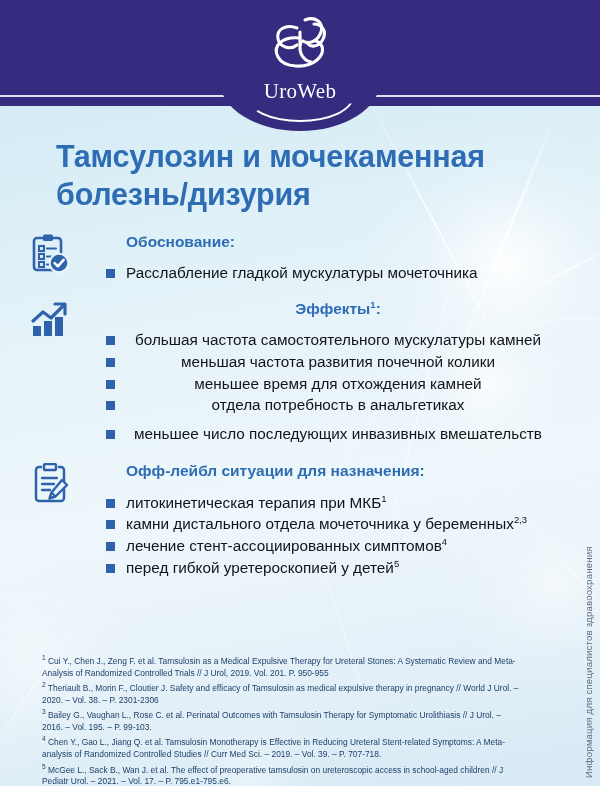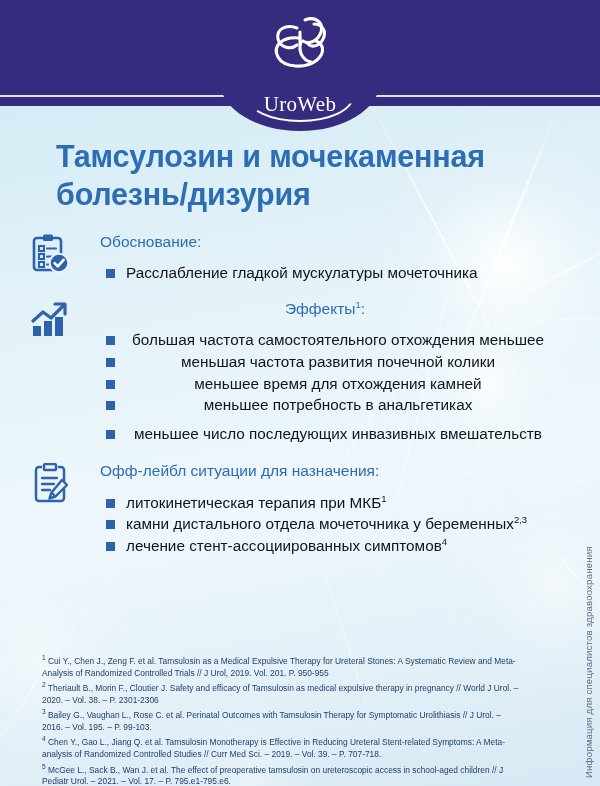--- a/index.html
+++ b/index.html
@@ -109,21 +109,21 @@
     width: 72px;
     height: 62px;
   }
 
   .logo-text {
     color: #ffffff;
     font-family: "Liberation Serif", serif;
     font-size: 21px;
     letter-spacing: .3px;
     line-height: 1;
-    margin-top: 18px;
+    margin-top: 5px;
   }
 
   .logo-smile {
     position: absolute;
     bottom: 9px;
     left: 50%;
     transform: translateX(-50%);
     width: 108px;
     height: 26px;
     border: 2.5px solid #ffffff;
@@ -170,23 +170,24 @@
     padding-top: 2px;
   }
 
   .icon-col svg { display: block; }
 
   .body-col { flex: 1 1 auto; padding-right: 10px; }
 
   .section-heading {
     color: #2e6db4;
     font-size: 15.5px;
-    font-weight: normal;
+    font-weight: bold;
     line-height: 1.25;
     margin-bottom: 3px;
+    margin-left: 26px;
   }
   .section-heading sup { font-size: 9.5px; vertical-align: super; }
 
   ul.bullets { list-style: none; margin-top: 12px; }
 
   ul.bullets li {
     position: relative;
     padding-left: 26px;
     color: #111418;
     font-size: 15.3px;
@@ -321,24 +322,24 @@
           <path d="M2 20 L12 11 L20 17 L33 4" fill="none" stroke="#2e62ab" stroke-width="3.2" stroke-linecap="round" stroke-linejoin="round"></path>
           <path d="M24 3 L34 3 L34 13" fill="none" stroke="#2e62ab" stroke-width="3.2" stroke-linecap="round" stroke-linejoin="round"></path>
           <rect x="2" y="25" width="8" height="10" fill="#2e62ab"></rect>
           <rect x="13" y="20" width="8" height="15" fill="#2e62ab"></rect>
           <rect x="24" y="16" width="8" height="19" fill="#2e62ab"></rect>
         </svg>
       </div>
       <div class="body-col">
         <div class="section-heading"><span>Эффекты</span><sup>1</sup><span>:</span></div>
         <ul class="bullets">
-          <li><span>большая частота самостоятельного отхождения меньшее</span></li>
+          <li><span>большая частота самостоятельного мускулатуры камней</span></li>
           <li><span>меньшая частота развития почечной колики</span></li>
           <li><span>меньшее время для отхождения камней</span></li>
-          <li><span>меньшее потребность в анальгетиках</span></li>
+          <li><span>отдела потребность в анальгетиках</span></li>
           <li class="spaced"><span>меньшее число последующих инвазивных вмешательств</span></li>
         </ul>
       </div>
     </div>
 
     <div class="section sec-offlabel">
       <div class="icon-col">
         <svg width="38" height="40" viewBox="0 0 38 40">
           <path d="M27 4 H30 a3 3 0 0 1 3 3 V35 a3 3 0 0 1 -3 3 H8 a3 3 0 0 1 -3 -3 V7 a3 3 0 0 1 3 -3 H11" fill="none" stroke="#2e62ab" stroke-width="2.5"></path>
           <rect x="13" y="1" width="12" height="6" rx="1.6" fill="none" stroke="#2e62ab" stroke-width="2.5"></rect>
@@ -350,20 +351,21 @@
           <path d="M31 17 L36 22 L24.5 33.5 L18.5 35.5 L20.5 29.5 Z" fill="#eaf4fa" stroke="#2e62ab" stroke-width="2.4" stroke-linejoin="round"></path>
           <line x1="20.5" y1="29.5" x2="24.5" y2="33.5" stroke="#2e62ab" stroke-width="2.2"></line>
         </svg>
       </div>
       <div class="body-col">
         <div class="section-heading">Офф-лейбл ситуации для назначения:</div>
         <ul class="bullets">
           <li><span>литокинетическая терапия при МКБ</span><sup>1</sup></li>
           <li><span>камни дистального отдела мочеточника у беременных</span><sup>2,3</sup></li>
           <li><span>лечение стент-ассоциированных симптомов</span><sup>4</sup></li>
+          <li><span>перед гибкой уретероскопией у детей</span><sup>5</sup></li>
         </ul>
       </div>
     </div>
 
   </div>
 
   <div class="references">
     <p><sup>1</sup> <span>Cui Y., Chen J., Zeng F. et al. Tamsulosin as a Medical Expulsive Therapy for Ureteral Stones: A Systematic Review and Meta-Analysis of Randomized Controlled Trials // J Urol, 2019. Vol. 201. P. 950-955</span></p>
     <p><sup>2</sup> <span>Theriault B., Morin F., Cloutier J. Safety and efficacy of Tamsulosin as medical expulsive therapy in pregnancy // World J Urol. – 2020. – Vol. 38. – P. 2301-2306</span></p>
     <p><sup>3</sup> <span>Bailey G., Vaughan L., Rose C. et al. Perinatal Outcomes with Tamsulosin Therapy for Symptomatic Urolithiasis // J Urol. – 2016. – Vol. 195. – P. 99-103.</span></p>

